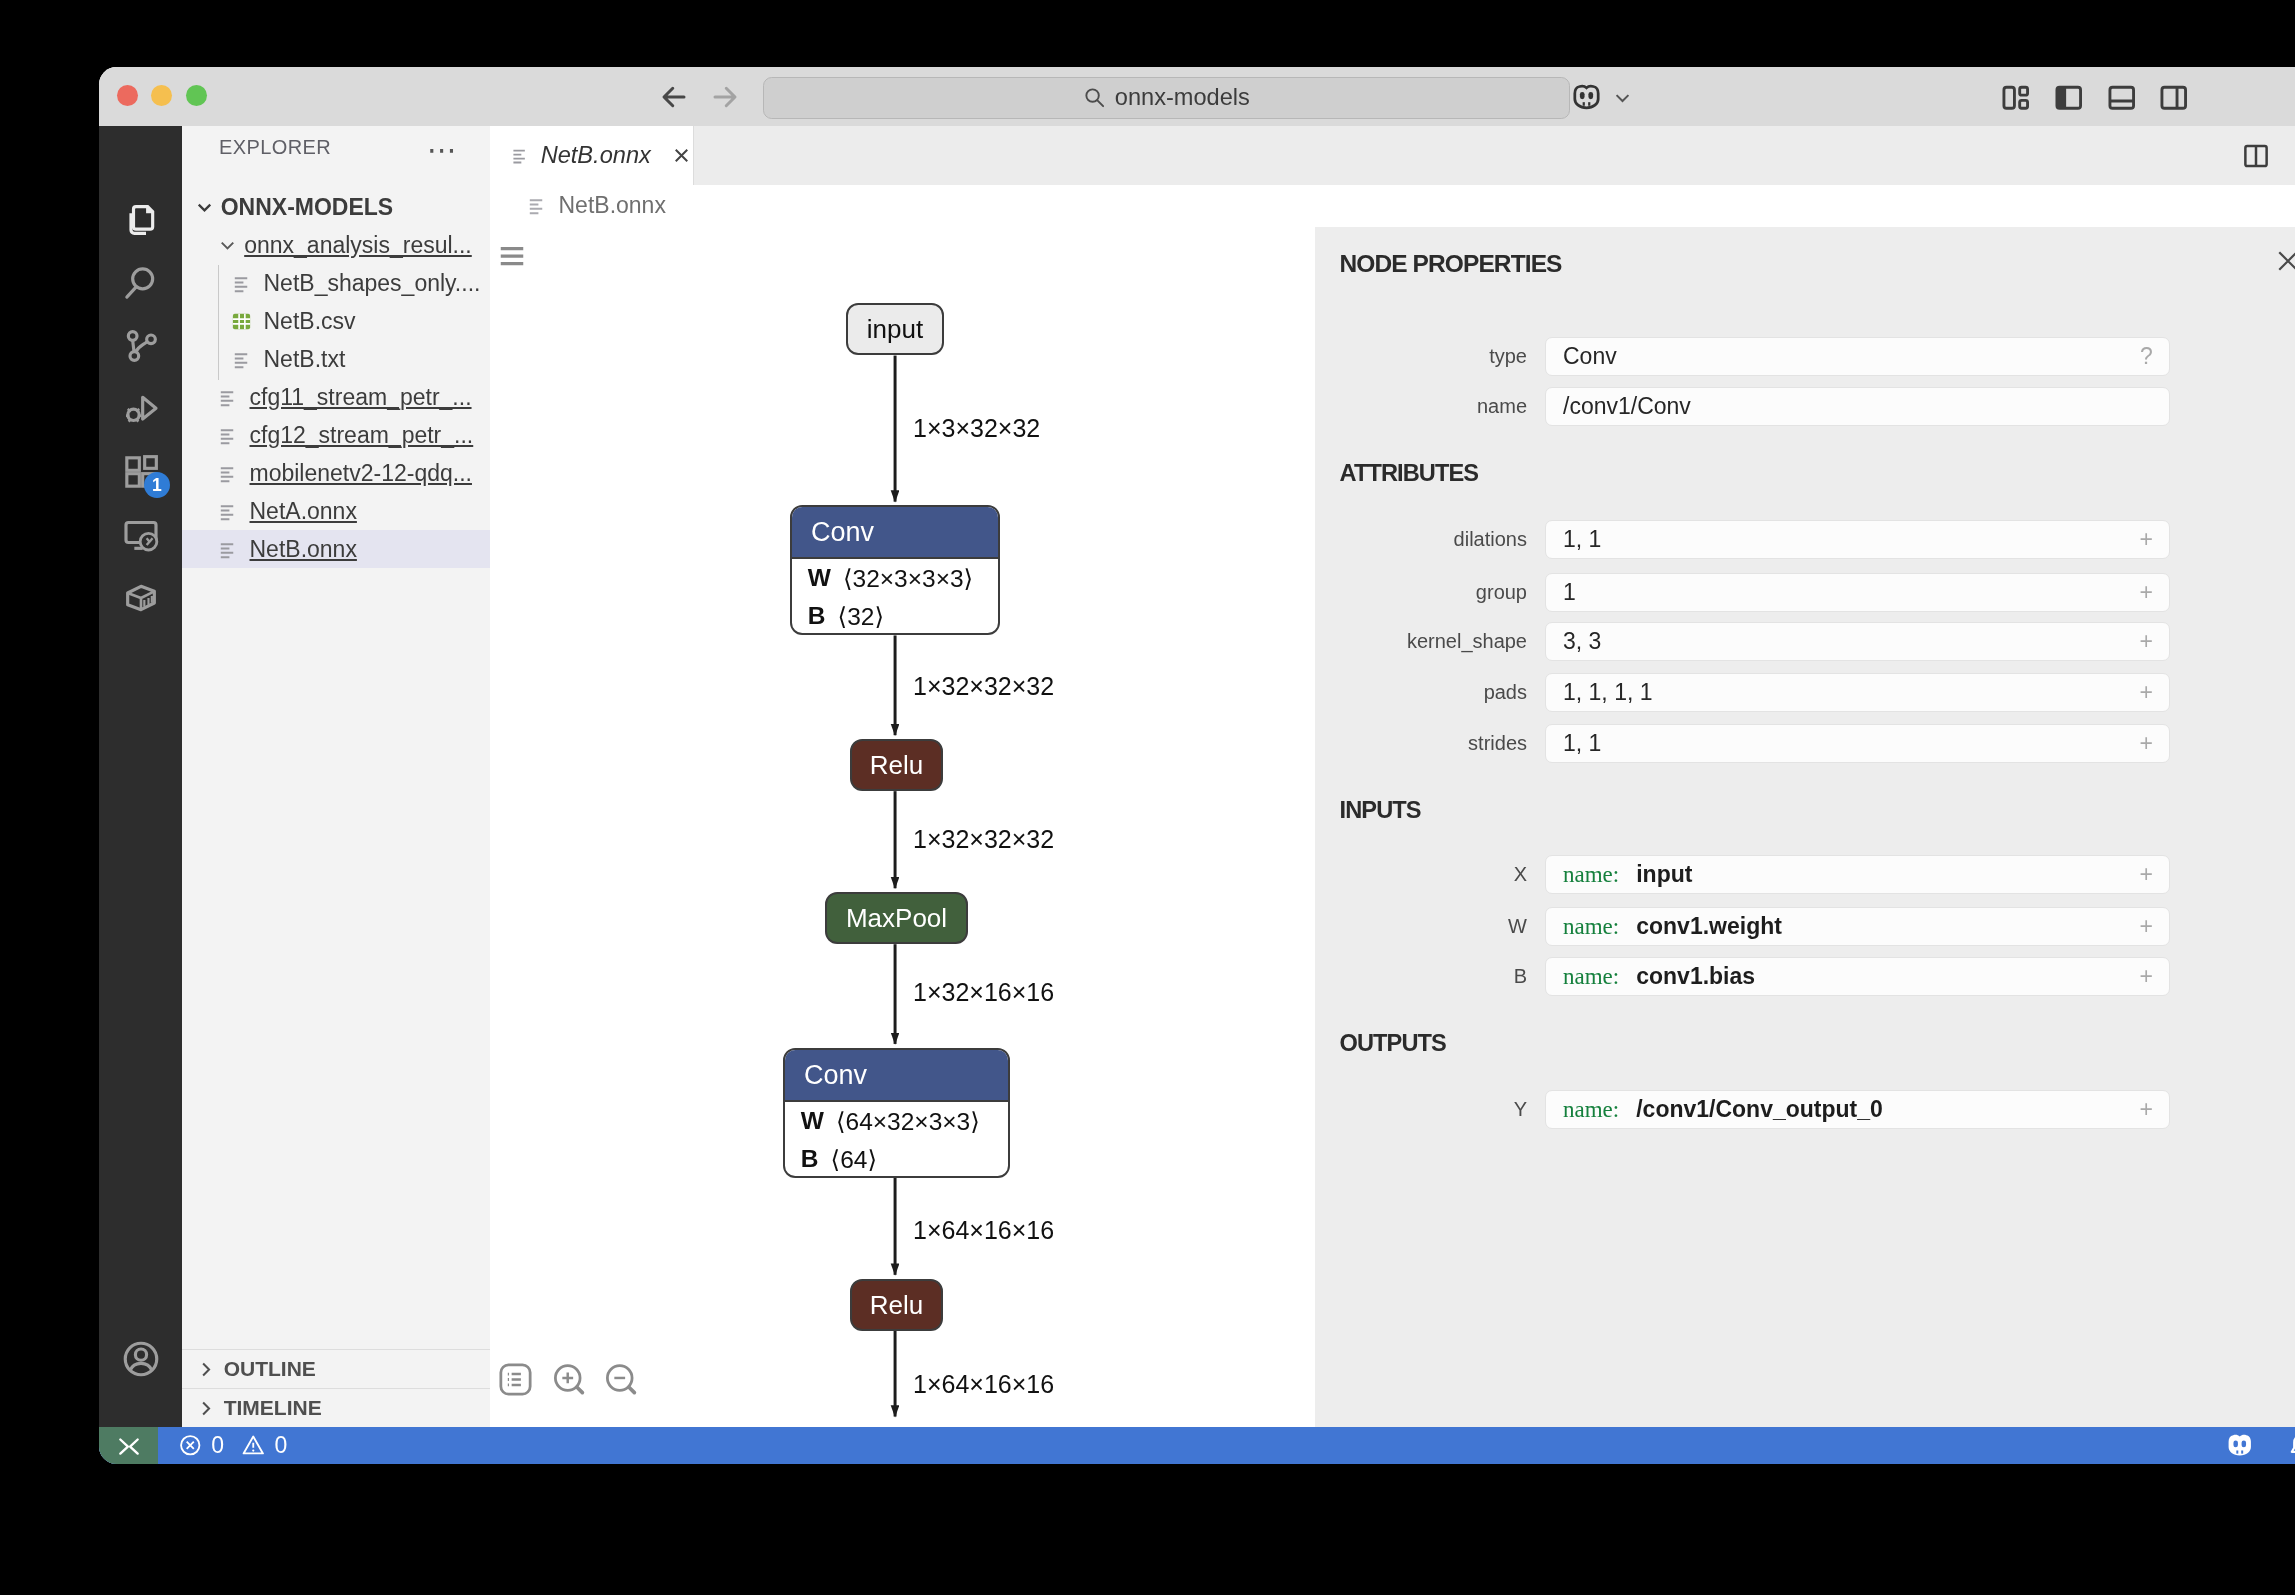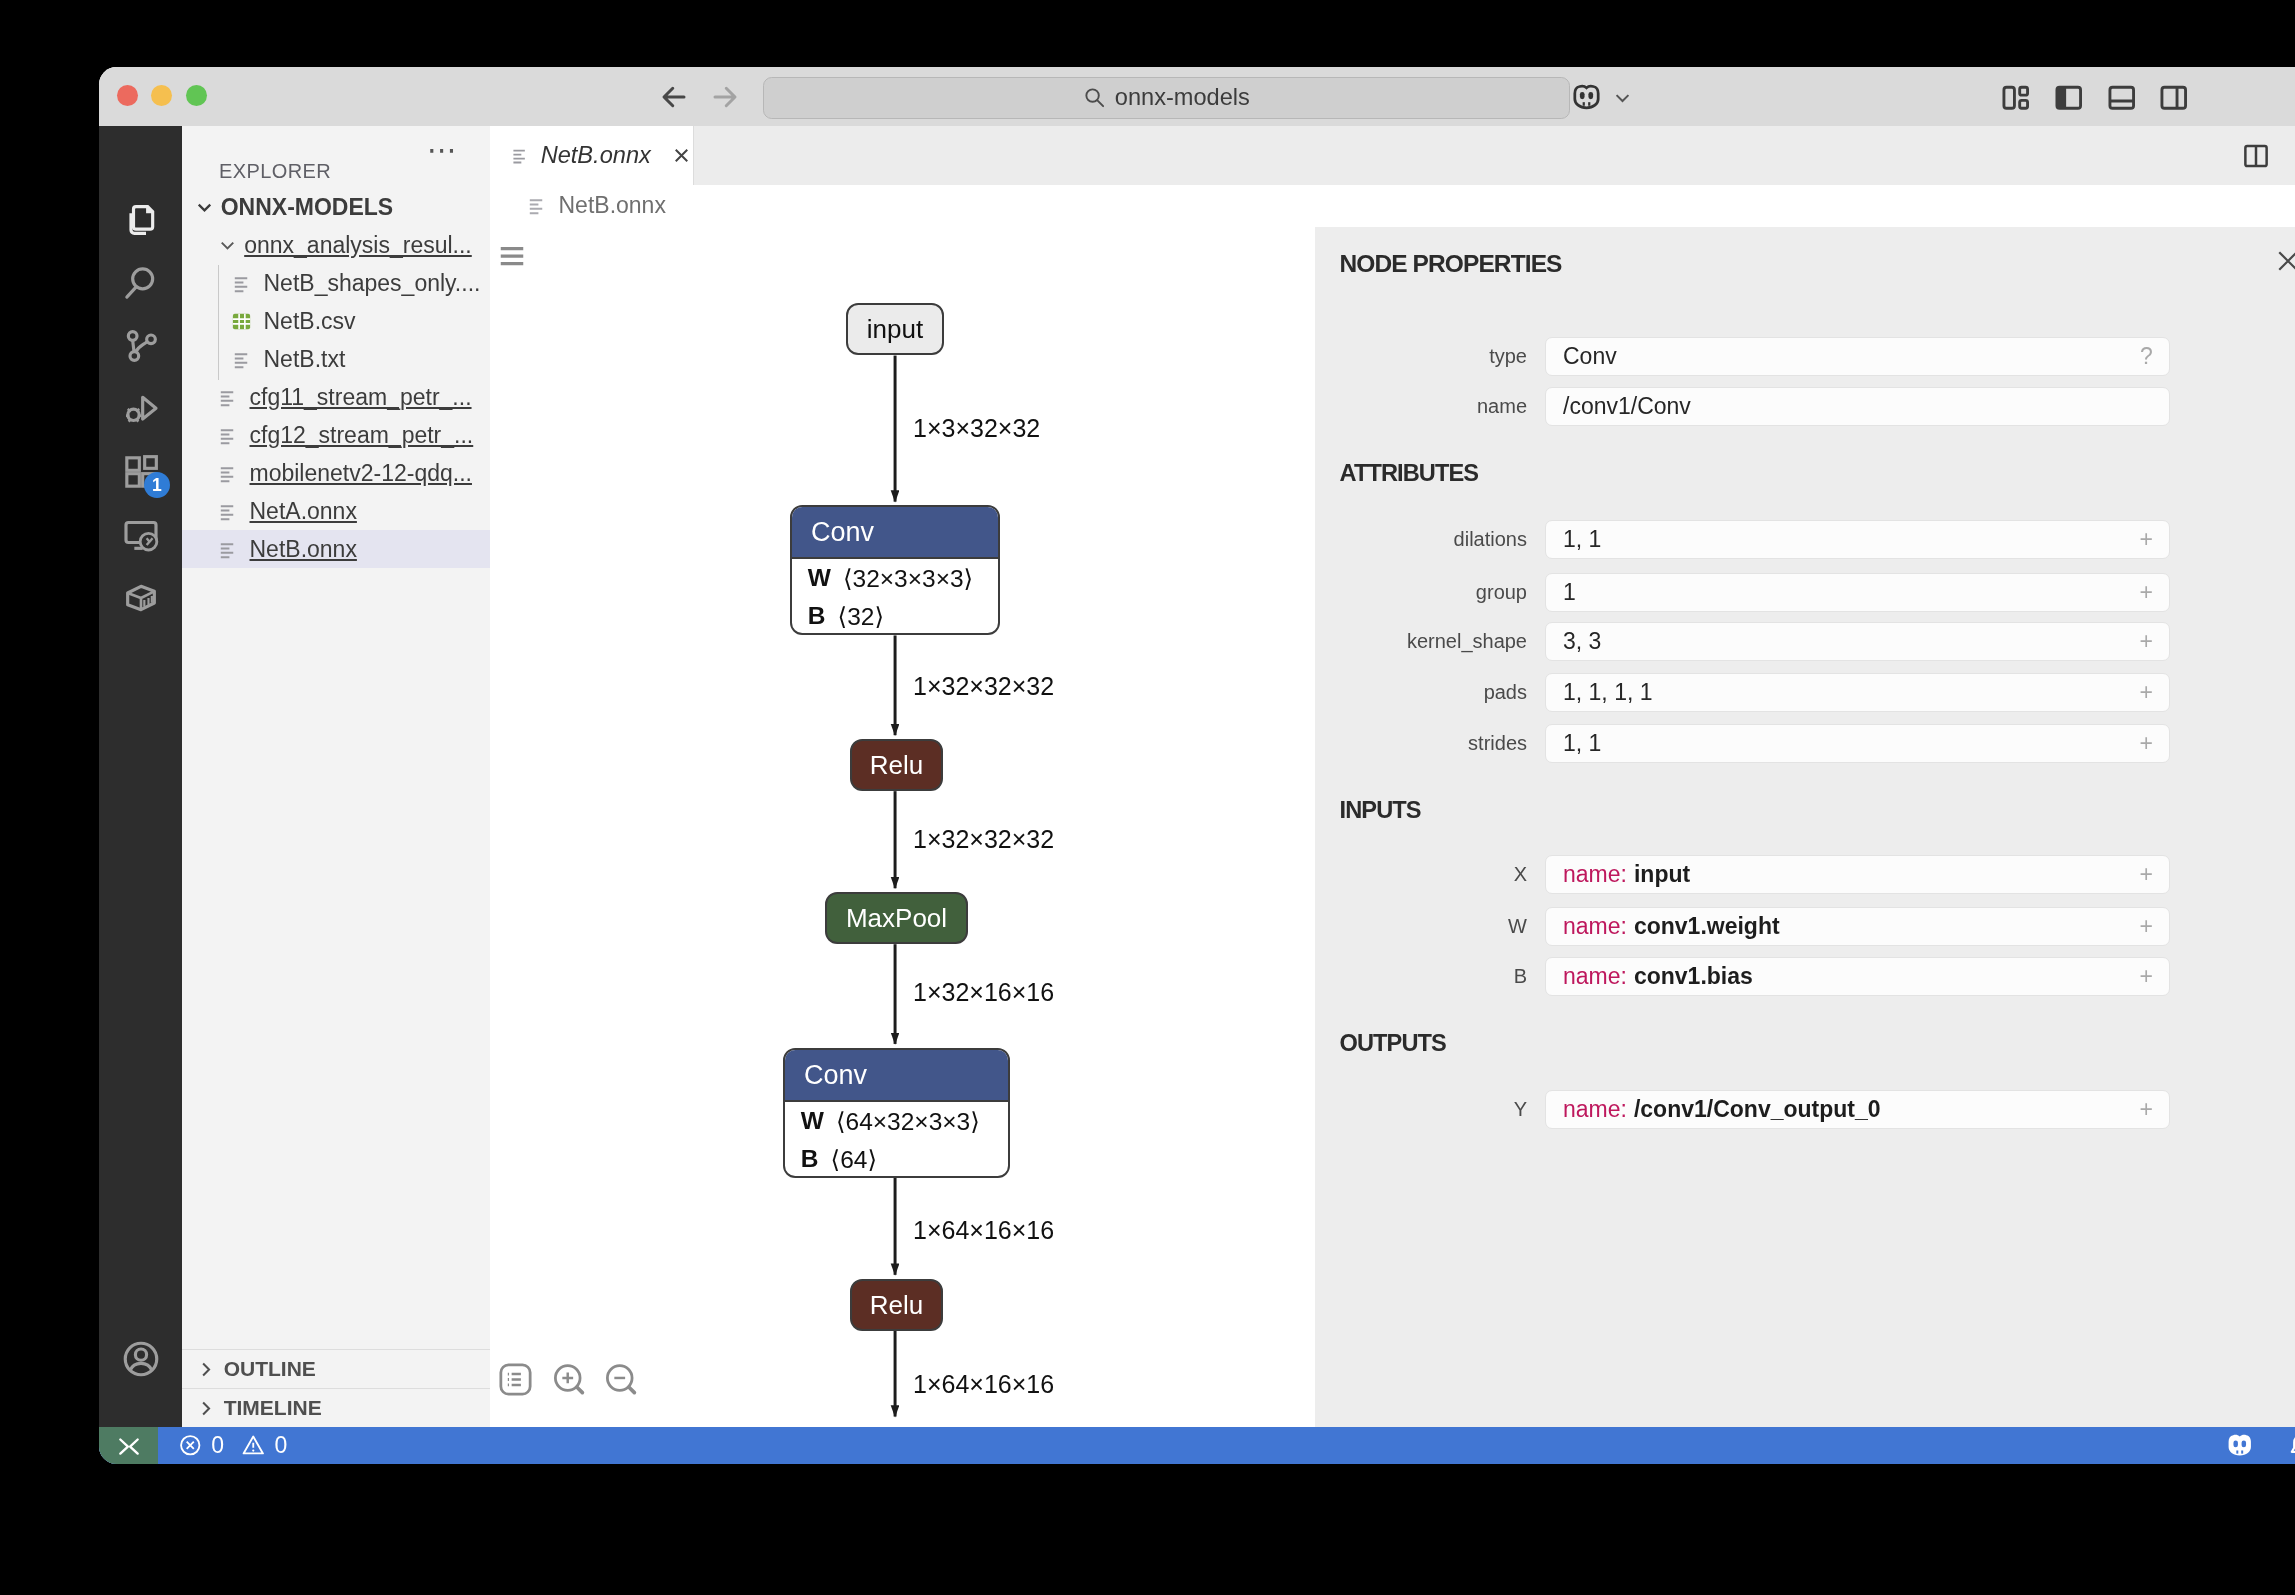--- a/index.html
+++ b/index.html
@@ -16,21 +16,21 @@
   .searchbox{position:absolute;left:664px;top:9.6px;width:805px;height:40px;background:#cfcfcf;border:0.9px solid #b7b7b7;
              border-radius:8.7px;display:flex;align-items:center;justify-content:center;gap:8.7px;color:#3c3c3c;font-size:23.6px;}
   .tb-ic{position:absolute;top:14px;width:33px;height:33px;display:flex;align-items:center;justify-content:center;}
   
   .activitybar{position:absolute;left:0;top:59px;bottom:37px;width:83px;background:#2d2d2d;}
   .ab-ic{position:absolute;left:0;width:83px;height:56px;display:flex;align-items:center;justify-content:center;}
   .badge{position:absolute;right:12.2px;bottom:1.7px;width:26px;height:26px;border-radius:50%;background:#2f7cd6;color:#fff;
          font-size:17.5px;font-weight:700;display:flex;align-items:center;justify-content:center;}
   
   .sidebar{position:absolute;left:83px;top:59px;bottom:37px;width:308px;background:#f3f3f3;border-right:0.9px solid #e3e3e3;}
-  .sb-header{position:absolute;left:37px;top:32px;height:26px;display:flex;align-items:center;
+  .sb-header{position:absolute;left:37px;top:8px;height:26px;display:flex;align-items:center;
              font-size:20px;color:#5f5f66;letter-spacing:0.4px;text-align:center;}
   .sb-dots{position:absolute;right:33px;top:10.5px;font-size:30px;color:#555;line-height:26px;}
   .tree{position:absolute;left:0;top:62px;width:100%;}
   .trow{position:relative;height:38px;display:flex;align-items:center;white-space:nowrap;overflow:hidden;
         font-size:23px;color:#3c3c3c;}
   .trow .chev{width:23px;height:23px;flex:0 0 23px;margin-right:5.2px;}
   .trow .ficon{width:23px;height:23px;flex:0 0 23px;margin-right:10.5px;}
   .trow.root{padding-left:10.5px;font-weight:700;}
   .trow.lvl2{padding-left:34px;text-decoration:underline;}
   .trow.lvl3{padding-left:48px;}
@@ -67,21 +67,21 @@
   .props{position:absolute;left:825px;top:101px;right:0;bottom:0;background:#ededed;}
   .p-title{position:absolute;left:24.5px;top:23px;font-size:24.5px;font-weight:700;letter-spacing:-0.9px;color:#2b2b2b;}
   .p-close{position:absolute;right:35px;top:19px;width:30px;height:30px;cursor:pointer;}
   .p-sect{position:absolute;left:24.5px;font-size:23.6px;font-weight:700;letter-spacing:-0.9px;color:#2b2b2b;}
   .prow{position:absolute;left:0;width:100%;height:39px;display:flex;align-items:center;}
   .plabel{width:212px;text-align:right;font-size:20px;color:#4a4a4a;flex:0 0 212px;}
   .pfield{position:relative;margin-left:17.5px;width:625px;height:39px;background:#fcfcfc;border:0.9px solid #e3e3e3;
           border-radius:7px;box-sizing:border-box;display:flex;align-items:center;padding:0 40px 0 17.5px;
           font-size:23px;color:#262626;white-space:nowrap;overflow:hidden;}
   .pfield .hint{position:absolute;right:15.7px;color:#a9a9a9;font-size:23px;}
-  .pfield .pre{margin-right:7px;color:#be185d;}
+  .pfield .pre{margin-right:17px;color:#15803d;font-family:Liberation Serif, serif;}
   .pfield b{font-weight:700;color:#1d1d1d;}
   
   .statusbar{position:absolute;left:0;bottom:0;width:100%;height:37px;background:#4176d3;color:#fff;}
   .remote{position:absolute;left:0;top:0;width:59px;height:37px;background:#4e7b62;display:flex;align-items:center;justify-content:center;}
   .diag{position:absolute;left:79px;top:0;height:37px;display:flex;align-items:center;gap:8.7px;font-size:23px;}
   .sb-right{position:absolute;right:24.5px;top:0;height:37px;display:flex;align-items:center;gap:30px;}
   svg{display:block;}
 </style>
 </head>
 <body>

